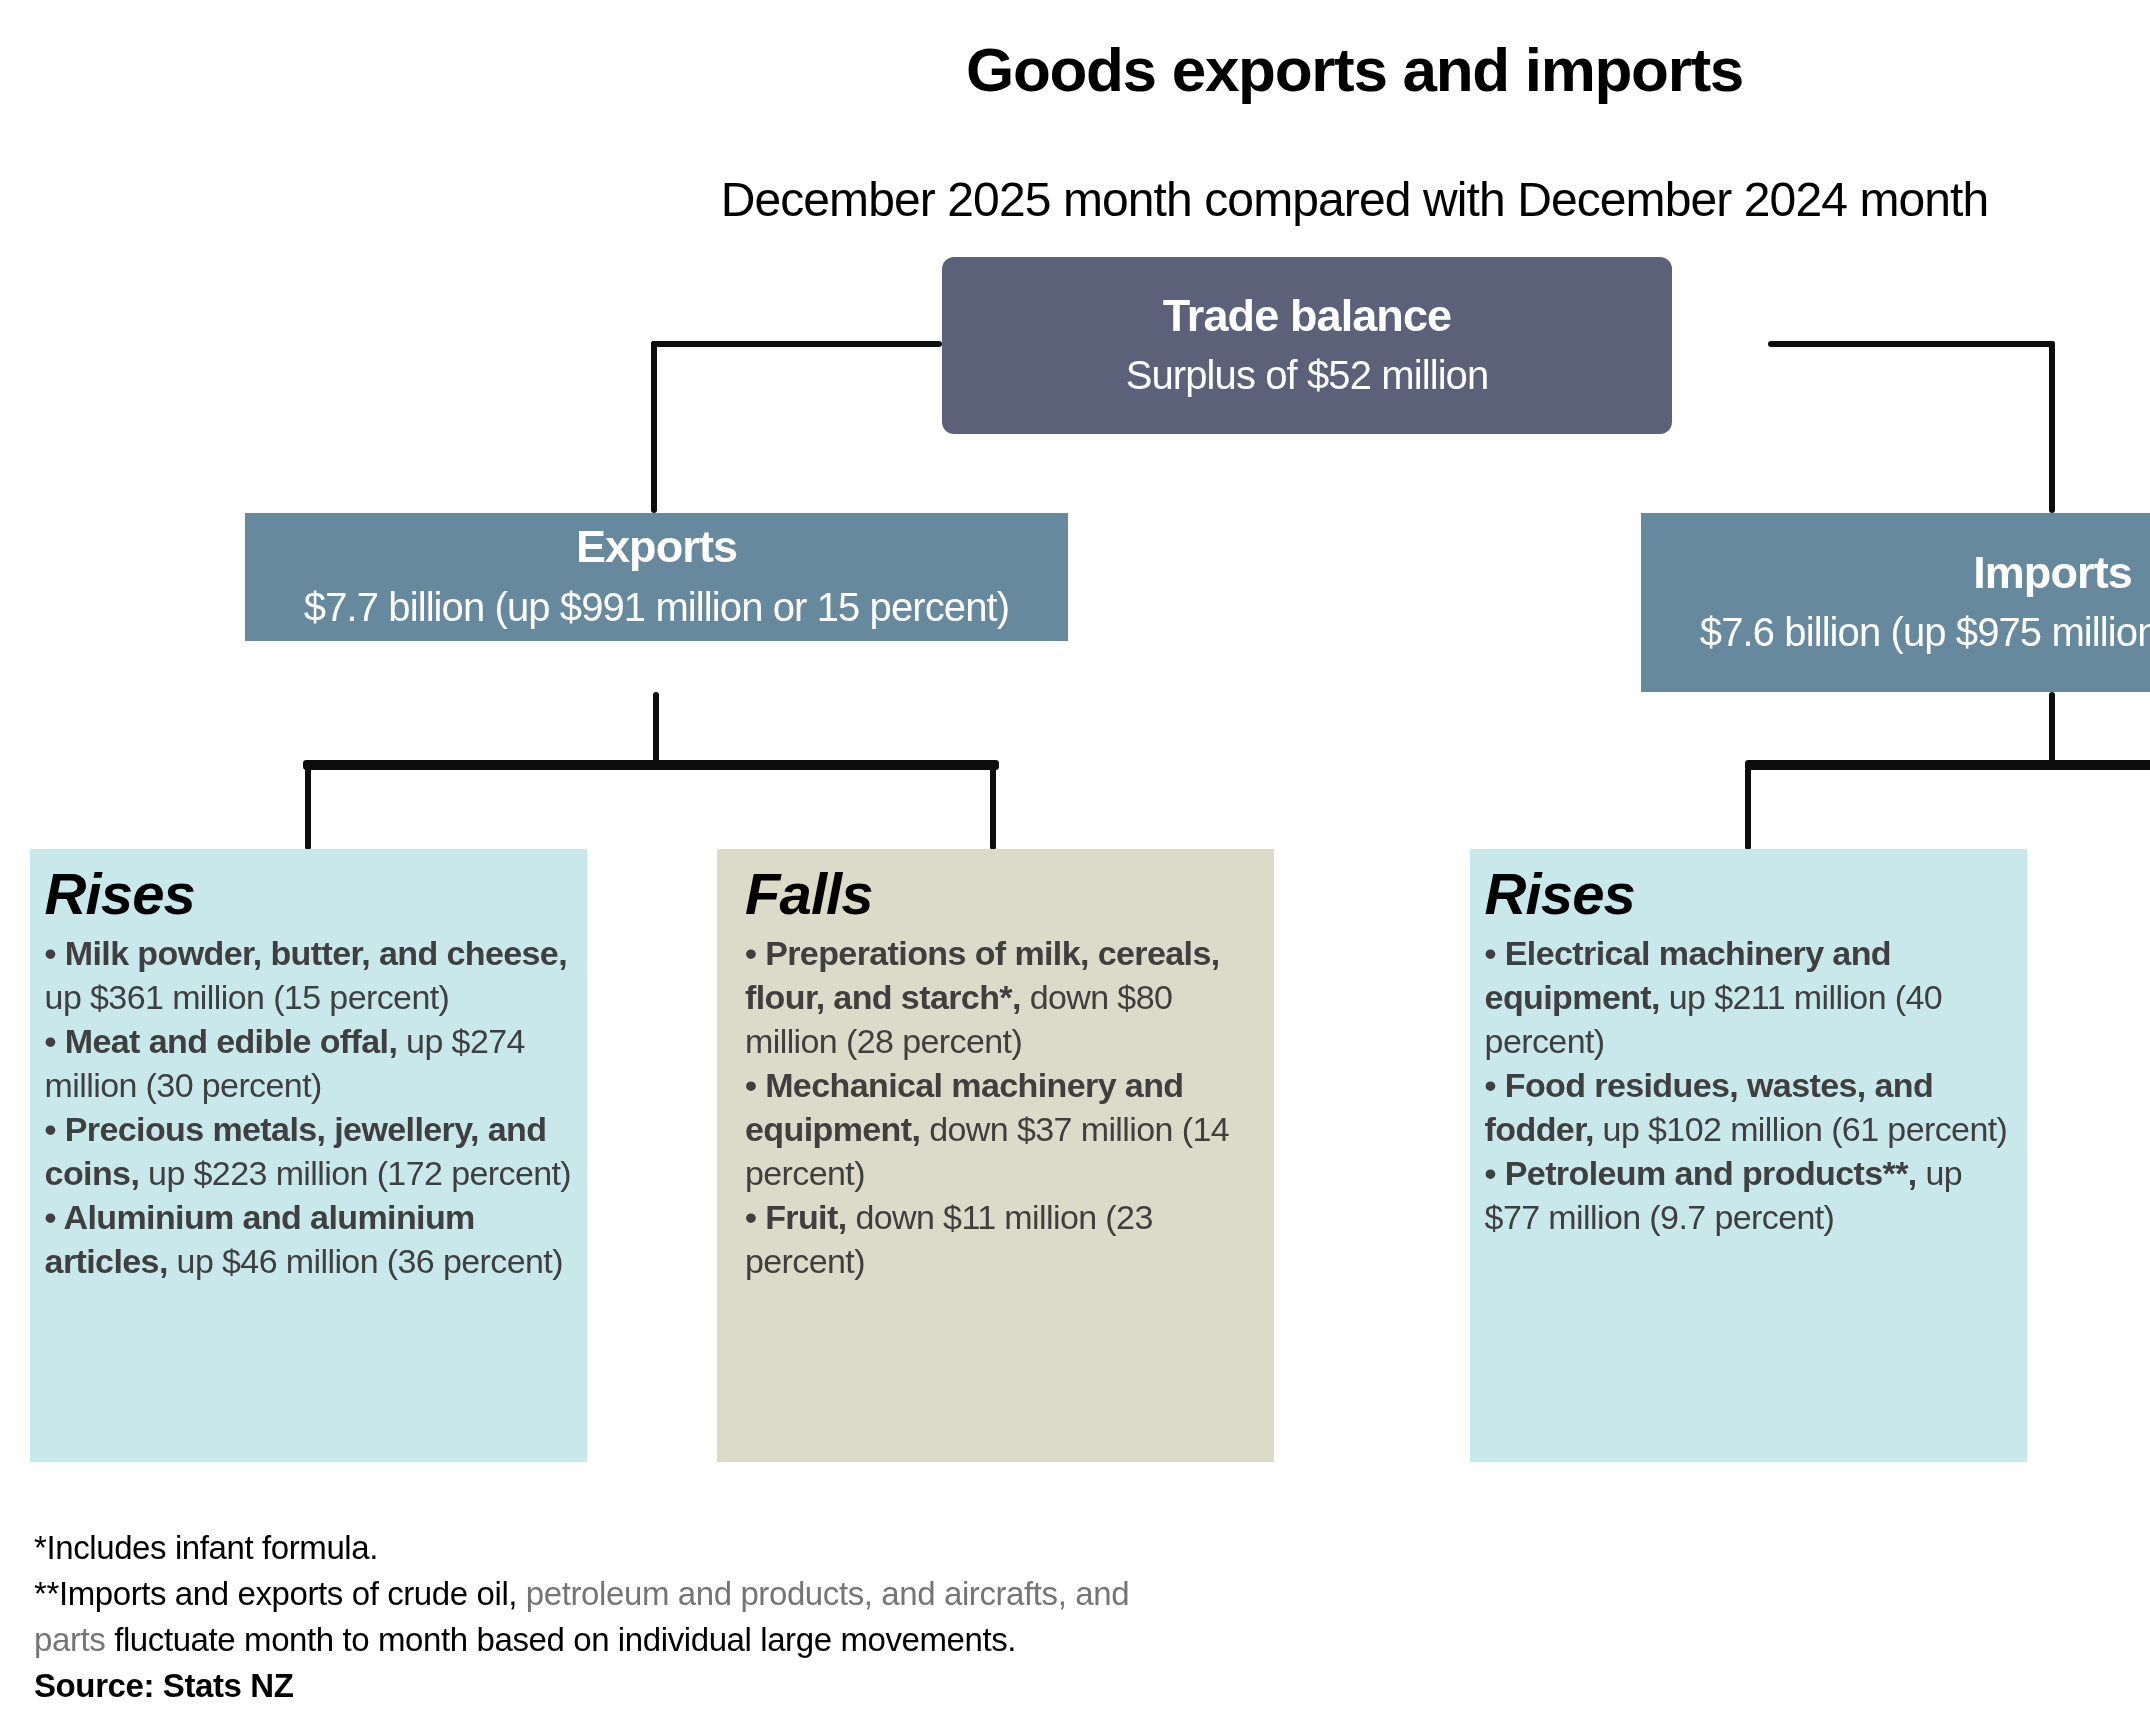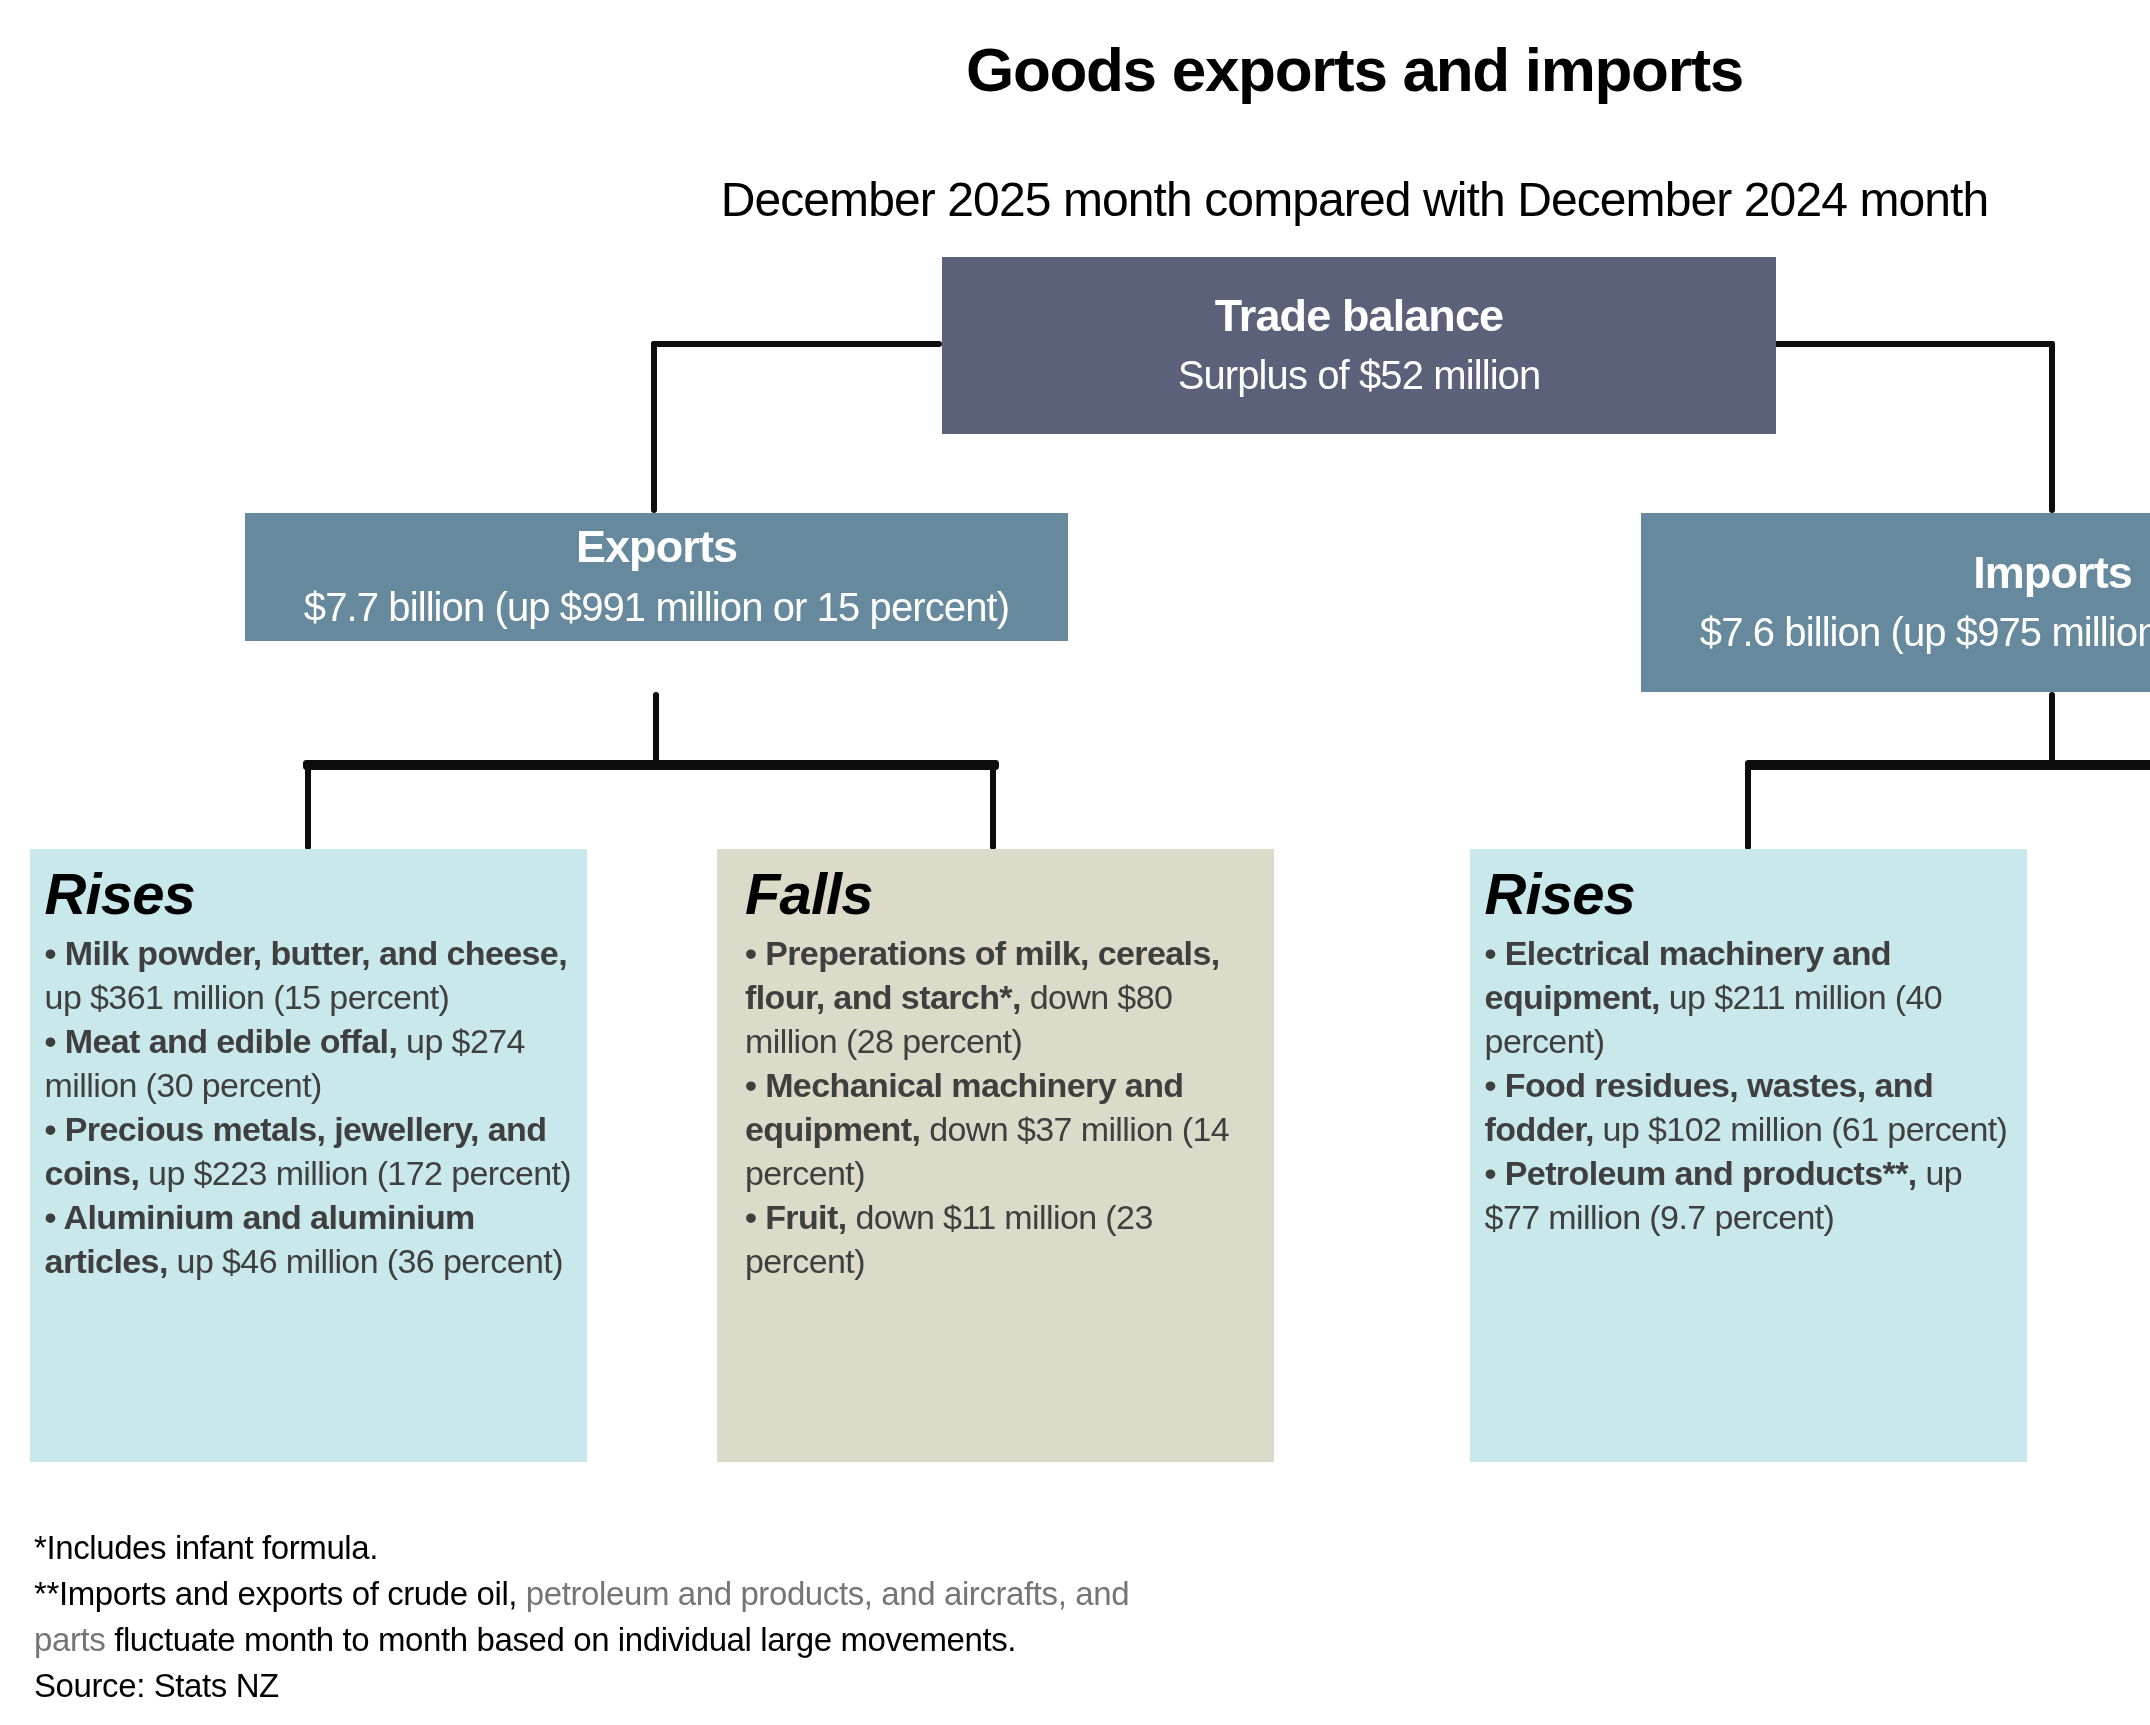--- a/index.html
+++ b/index.html
@@ -18,42 +18,42 @@
 
   .page-title{position:absolute;left:0;right:0;top:34px;text-align:center;
     font-size:62px;font-weight:bold;color:#000;letter-spacing:-1.3px;}
   .page-subtitle{position:absolute;left:0;right:0;top:172px;text-align:center;
     font-size:48px;color:#000;letter-spacing:-0.9px;}
 
   .node{position:absolute;display:flex;flex-direction:column;align-items:center;
     justify-content:center;text-align:center;color:#fff;box-sizing:border-box;}
   .node .t{font-weight:bold;font-size:45px;line-height:1.32;letter-spacing:-0.9px;}
   .node .s{font-size:40px;line-height:1.5;white-space:nowrap;letter-spacing:-0.9px;}
-  #root-box{left:942px;top:257px;width:834px;height:177px;background:var(--root-box);}
+  #root-box{left:942px;top:257px;width:730px;height:177px;background:var(--root-box);border-radius:12px;}
   #exports-box{left:245px;top:513px;width:823px;height:128px;background:var(--branch-box);}
   #imports-box{left:1641px;top:513px;width:823px;height:179px;background:var(--branch-box);}
 
   .line{position:absolute;background:var(--line);border-radius:3.4px;}
 
   .panel{position:absolute;top:849px;height:613px;box-sizing:border-box;
     padding:11.2px 14.6px 0 14.6px;}
   .panel.rises{background:var(--rises-bg);}
   .panel.falls{background:var(--falls-bg);padding-left:28px;}
   #panel-exports-rises{left:30px;width:557px;}
   #panel-exports-falls{left:717px;width:557px;}
   #panel-imports-rises{left:1470px;width:557px;}
   .panel .hd{margin:0 0 4.3px 0;text-align:left;font-size:58px;font-weight:bold;
     color:#000;letter-spacing:-0.9px;font-style:italic;}
   .items{font-size:34px;line-height:44px;color:var(--bullet);letter-spacing:-0.6px;}
   .items .lead{font-weight:bold;}
 
   .foot{position:absolute;left:34px;top:1525px;font-size:33px;line-height:46px;
     color:#000;letter-spacing:-0.4px;white-space:nowrap;}
   .foot .gray{color:var(--muted);}
-  .foot .src{font-weight:normal;}
+  .foot .src{font-weight:bold;}
 </style>
 </head>
 <body>
 
 <div class="canvas">
 
   <div class="page-title">Goods exports and imports</div>
   <div class="page-subtitle">December 2025 month compared with December 2024 month</div>
 
   <div class="line" style="left:651px;top:341px;width:291px;height:6px;"></div>

